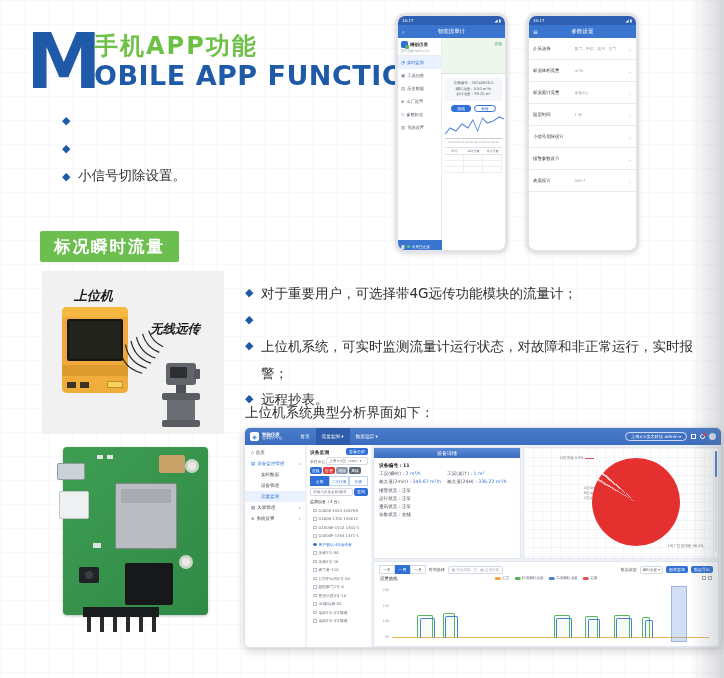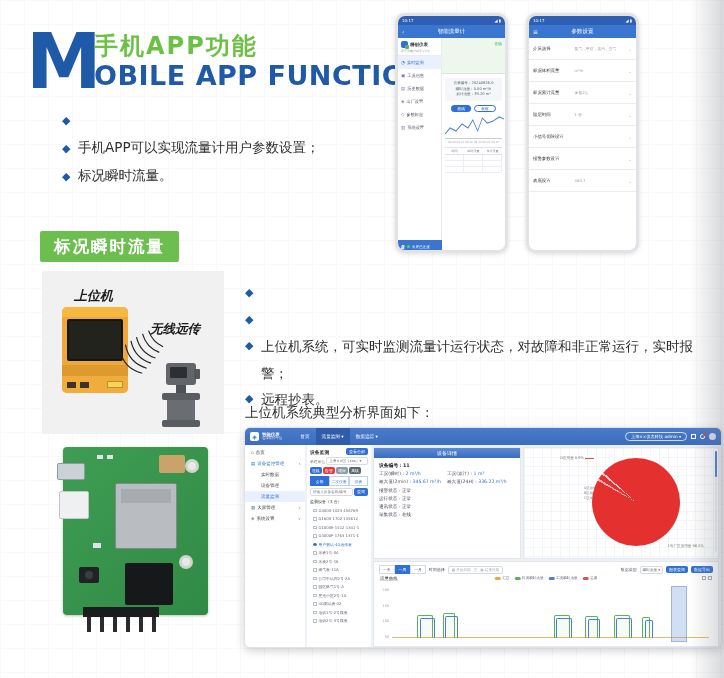--- a/index.html
+++ b/index.html
@@ -216,25 +216,24 @@
 <div class="hero-cn">手机APP功能</div>
 <div class="hero-en">OBILE APP FUNCTION</div>
 
 <div class="intro-bullets">
 
 <div class="b-row">
     <span class="mk">◆</span>
   </div>
     <div class="b-row">
     <span class="mk">◆</span>
-    <span>手机APP可以实现流量计用户参数设置；</span>
   </div>
     <div class="b-row">
     <span class="mk">◆</span>
-    <span>标况瞬时流量。</span>
+    <span>小信号切除设置。</span>
   </div>
   </div>
 
 <div class="sec-badge">标况瞬时流量</div>
 
 <div class="illus">
   <div class="host-label">上位机</div>
   <div class="dev">
     <div class="dev-top"></div>
     <div class="dev-screen"></div>
@@ -286,20 +285,21 @@
     <div class="pin" style="left:63px"></div>
     <div class="pin" style="left:76px"></div>
     <div class="pin" style="left:89px"></div>
   </div>
 </div>
 
 <div class="features">
 
 <div class="f-row">
     <span class="mk">◆</span>
+    <span>对于重要用户，可选择带4G远传功能模块的流量计；</span>
   </div>
     <div class="f-row">
     <span class="mk">◆</span>
   </div>
     <div class="f-row">
     <span class="mk">◆</span>
     <span>上位机系统，可实时监测流量计运行状态，对故障和非正常运行，实时报警；</span>
   </div>
     <div class="f-row">
     <span class="mk">◆</span>

